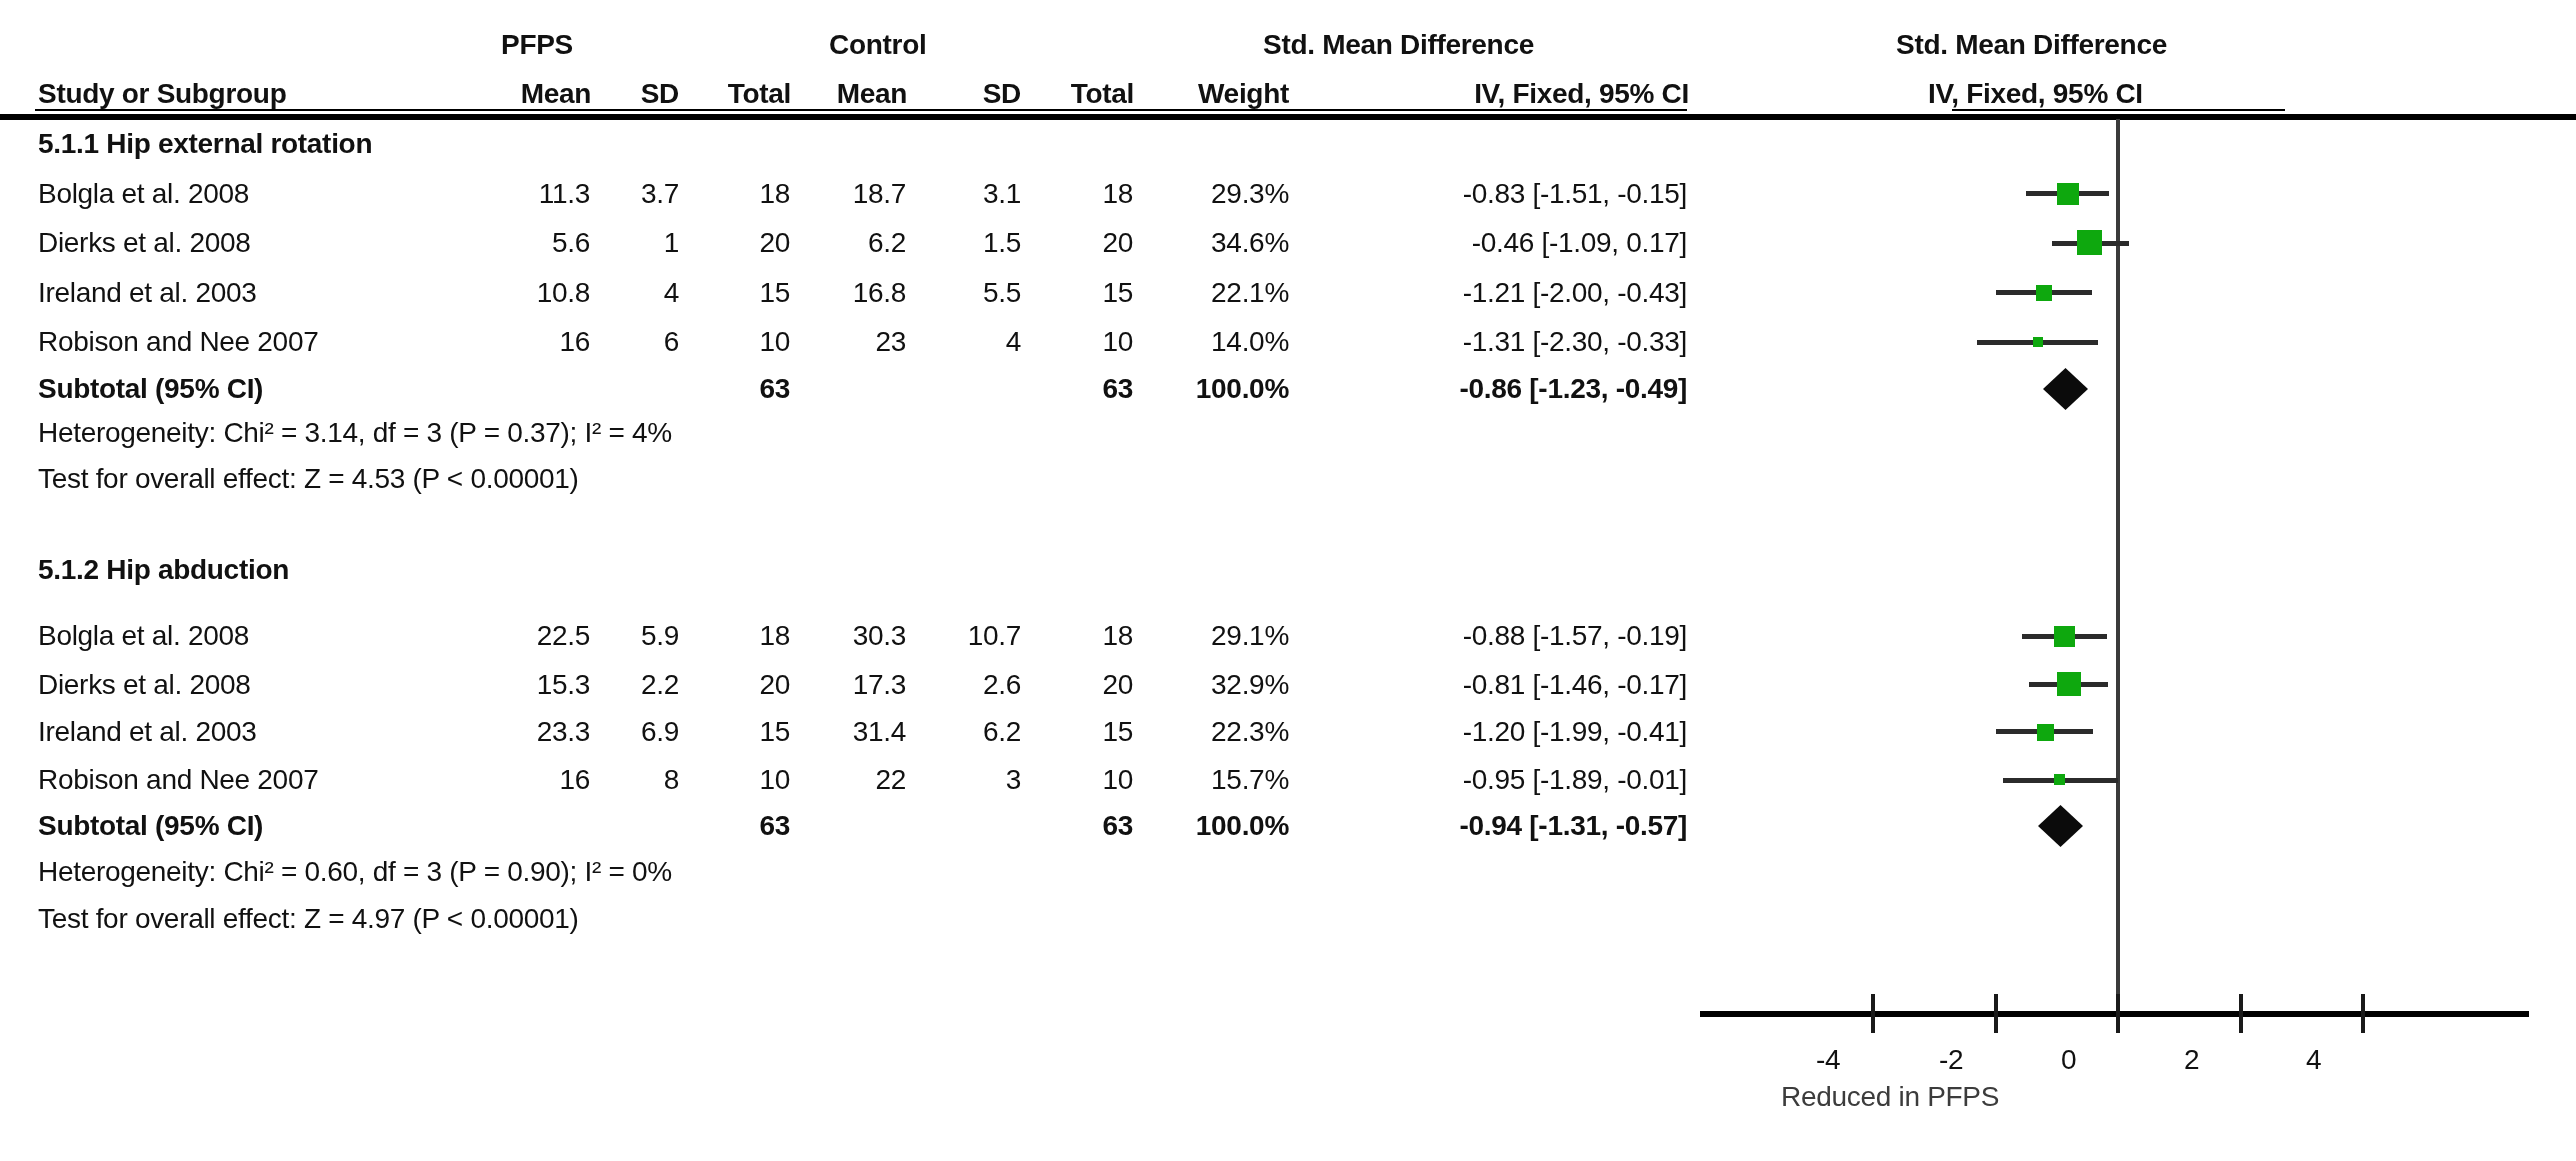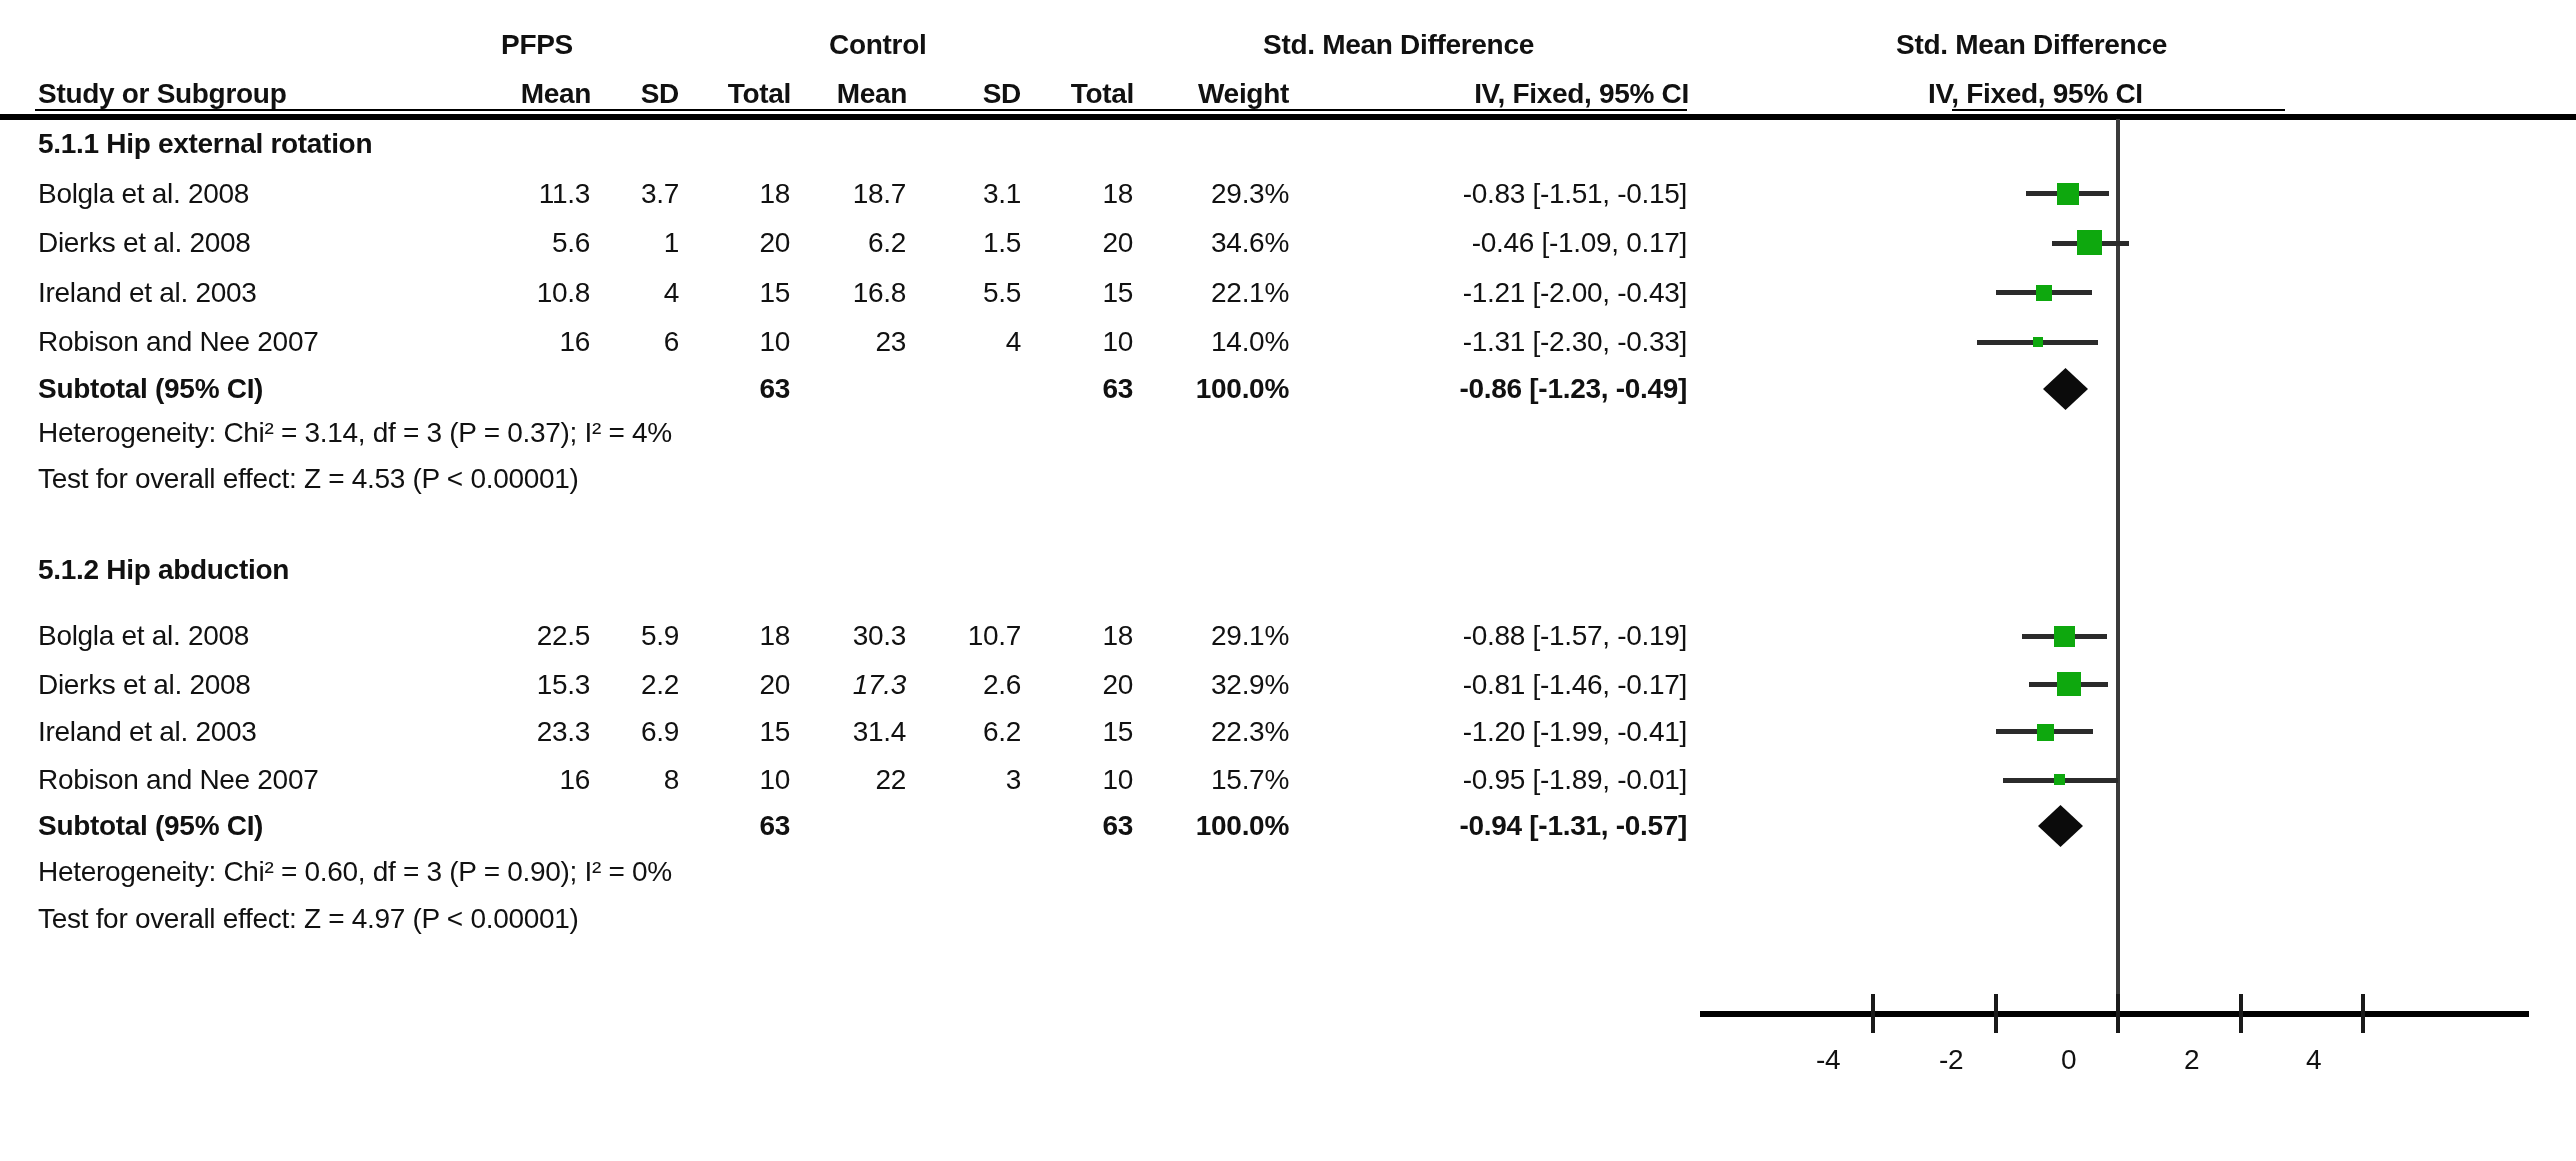--- a/index.html
+++ b/index.html
@@ -41,20 +41,21 @@
   <div class="cell r b" style="left:1308px;top:76px;width:381px;">IV, Fixed, 95% CI</div>
   <div class="cell c b" style="left:1928px;top:76px;width:381px;">IV, Fixed, 95% CI</div>
 
   <div class="rule" style="left:35px;top:109px;width:1652px;height:1.9px;"></div>
   <div class="rule" style="left:1952px;top:109px;width:333px;height:1.9px;"></div>
   <div class="rule" style="left:0px;top:114px;width:2576px;height:5.7px;"></div>
 
   <div class="vline" style="left:2116px;top:119px;width:3.8px;height:891px;"></div>
   <div class="rule" style="left:1700px;top:1011px;width:829px;height:6.3px;"></div>
 
+  <div class="cell c gray" style="left:1781px;top:1079px;width:355px;">Reduced in PFPS</div>
 
 
   <div id="rows-layer">
       <div class="cell b" style="top: 126px; left: 38px;">5.1.1 Hip external rotation</div>
       <div class="cell" style="top: 176px; left: 38px;">Bolgla et al. 2008</div>
       <div class="cell r" style="top: 176px; left: 298px; width: 292px;">11.3</div>
       <div class="cell r" style="top: 176px; left: 387px; width: 292px;">3.7</div>
       <div class="cell r" style="top: 176px; left: 498px; width: 292px;">18</div>
       <div class="cell r" style="top: 176px; left: 614px; width: 292px;">18.7</div>
       <div class="cell r" style="top: 176px; left: 729px; width: 292px;">3.1</div>
@@ -102,21 +103,21 @@
       <div class="cell r" style="top: 618px; left: 498px; width: 292px;">18</div>
       <div class="cell r" style="top: 618px; left: 614px; width: 292px;">30.3</div>
       <div class="cell r" style="top: 618px; left: 729px; width: 292px;">10.7</div>
       <div class="cell r" style="top: 618px; left: 841px; width: 292px;">18</div>
       <div class="cell r" style="top: 618px; left: 997px; width: 292px;">29.1%</div>
       <div class="cell r" style="top: 618px; left: 1205px; width: 482px;">-0.88 [-1.57, -0.19]</div>
       <div class="cell" style="top: 667px; left: 38px;">Dierks et al. 2008</div>
       <div class="cell r" style="top: 667px; left: 298px; width: 292px;">15.3</div>
       <div class="cell r" style="top: 667px; left: 387px; width: 292px; text-align: right;">2.2</div>
       <div class="cell r" style="top: 667px; left: 498px; width: 292px;">20</div>
-      <div class="cell r" style="top: 667px; left: 614px; width: 292px; font-style: italic;">17.3</div>
+      <div class="cell r" style="top: 667px; left: 614px; width: 292px;">17.3</div>
       <div class="cell r" style="top: 667px; left: 729px; width: 292px;">2.6</div>
       <div class="cell r" style="top: 667px; left: 841px; width: 292px;">20</div>
       <div class="cell r" style="top: 667px; left: 997px; width: 292px;">32.9%</div>
       <div class="cell r" style="top: 667px; left: 1205px; width: 482px;">-0.81 [-1.46, -0.17]</div>
       <div class="cell" style="top: 714px; left: 38px;">Ireland et al. 2003</div>
       <div class="cell r" style="top: 714px; left: 298px; width: 292px;">23.3</div>
       <div class="cell r" style="top: 714px; left: 387px; width: 292px;">6.9</div>
       <div class="cell r" style="top: 714px; left: 498px; width: 292px;">15</div>
       <div class="cell r" style="top: 714px; left: 614px; width: 292px;">31.4</div>
       <div class="cell r" style="top: 714px; left: 729px; width: 292px;">6.2</div>

